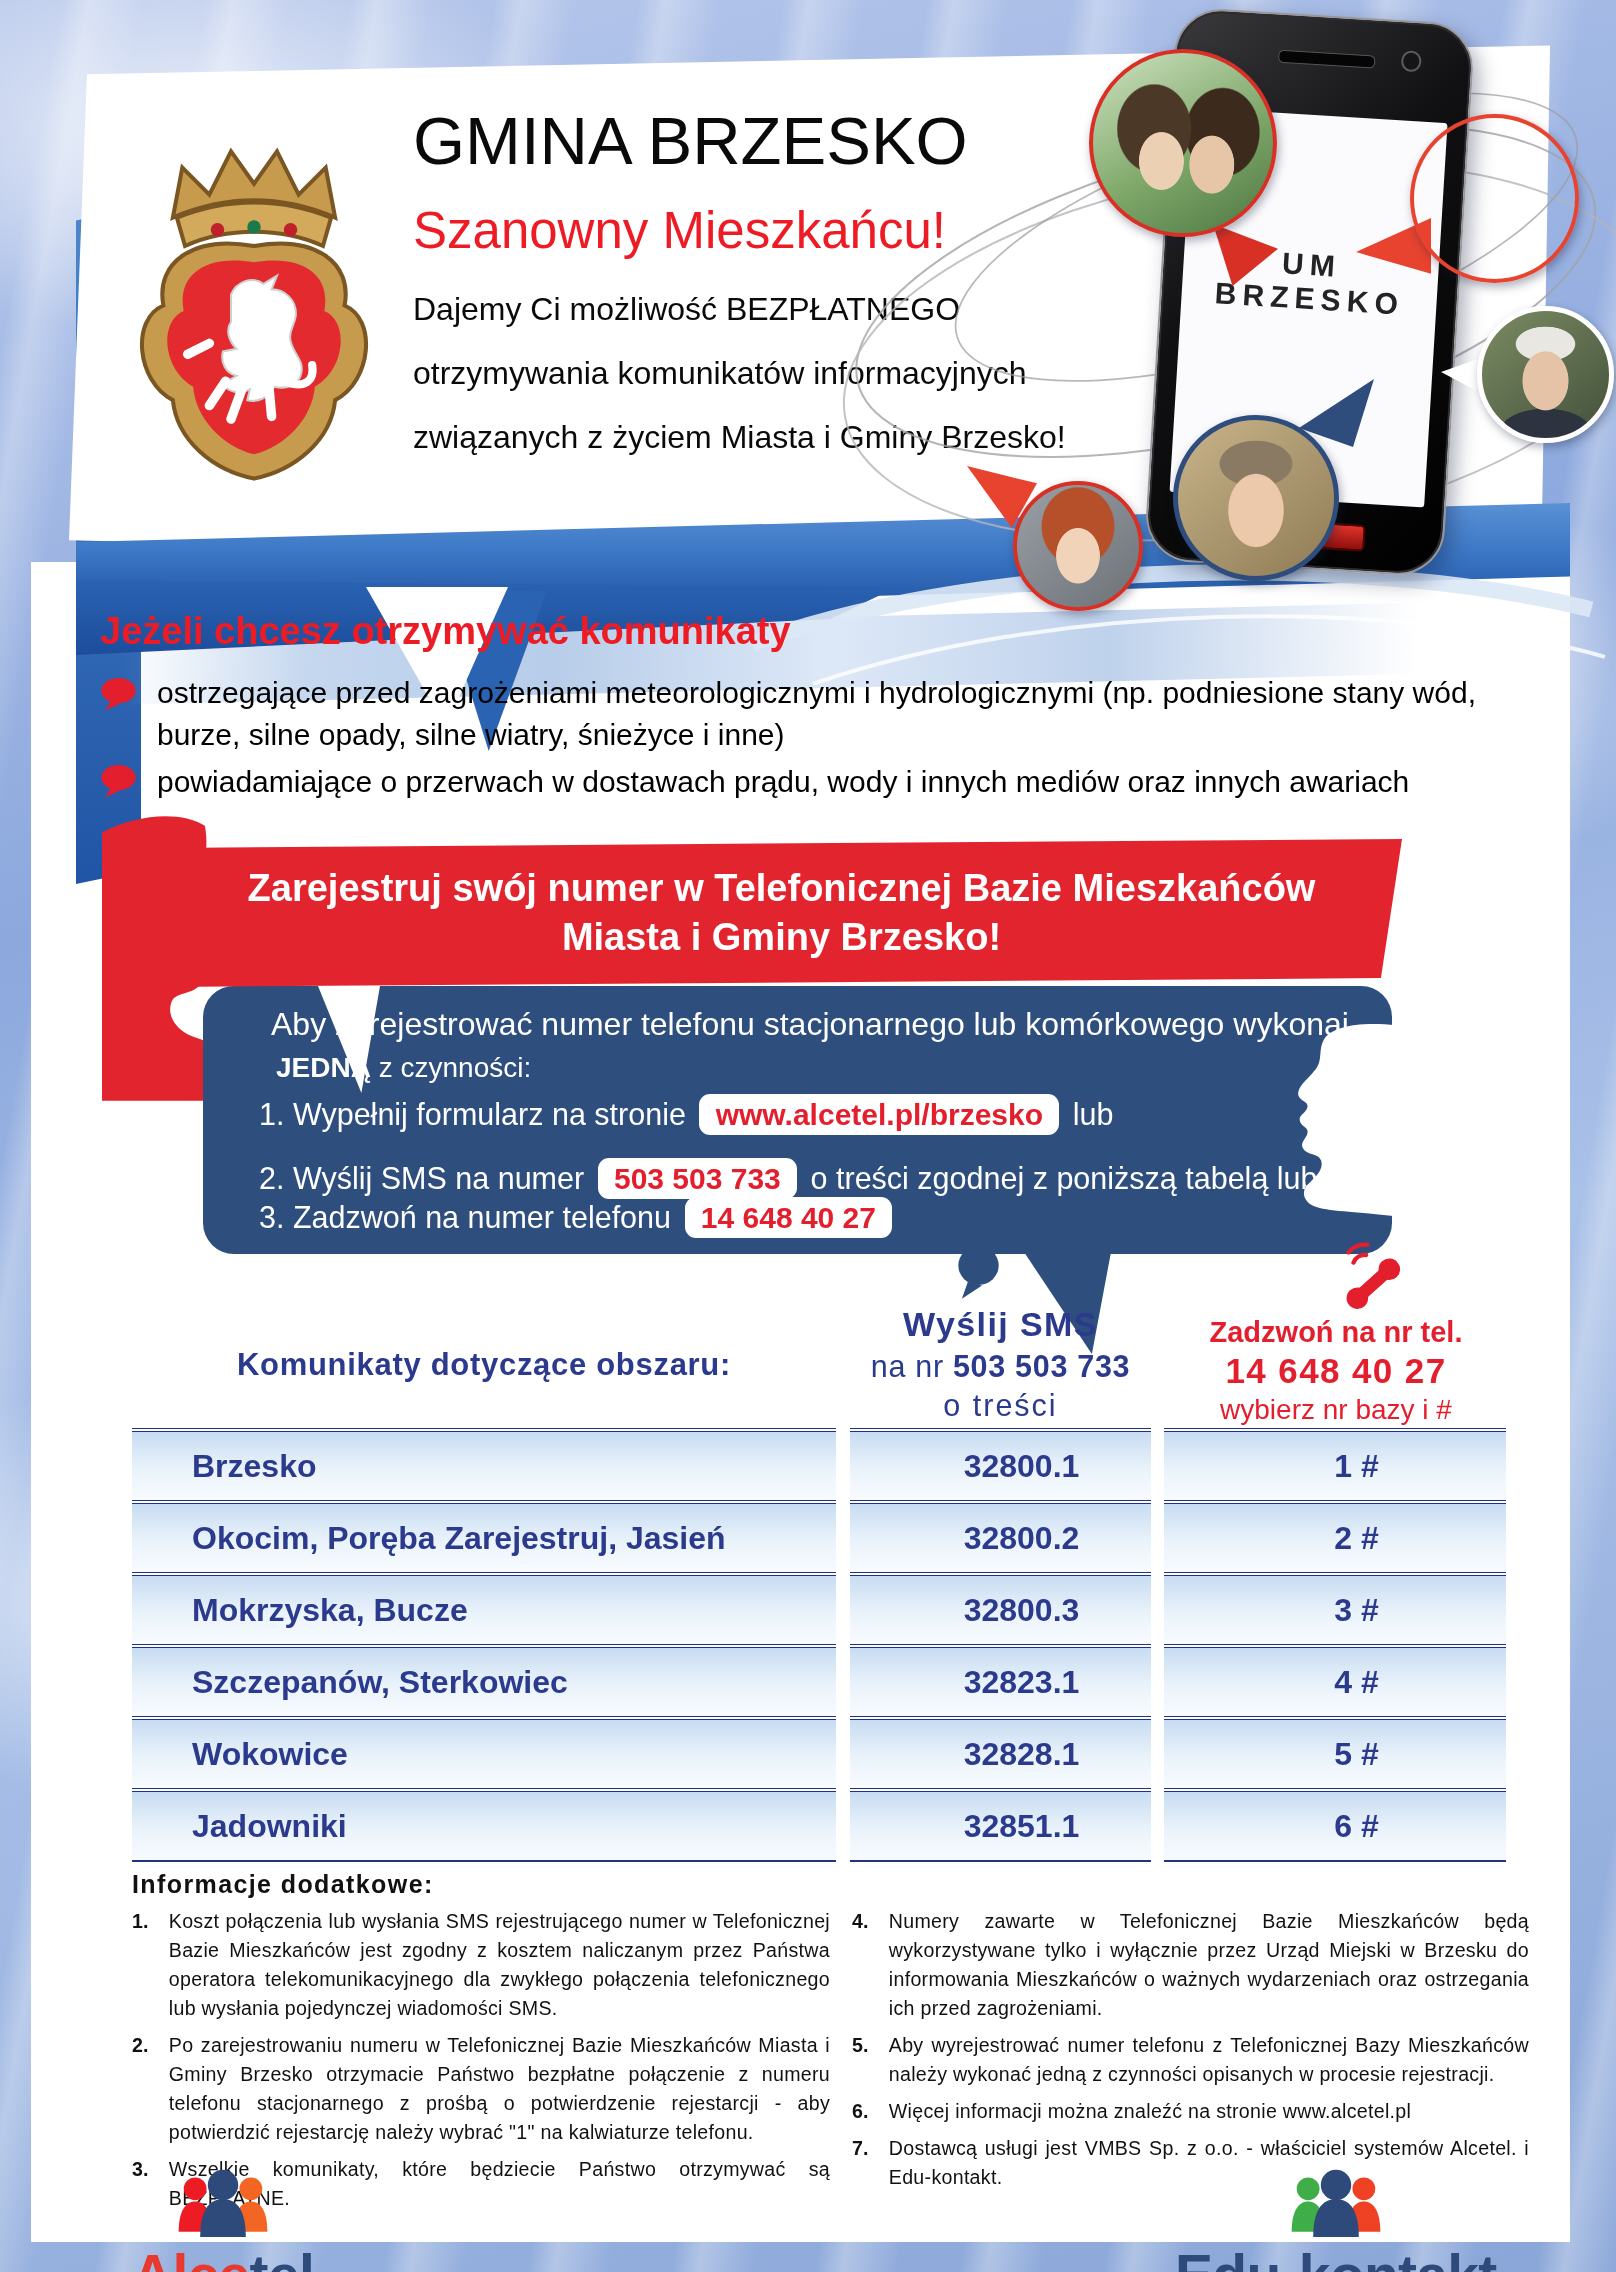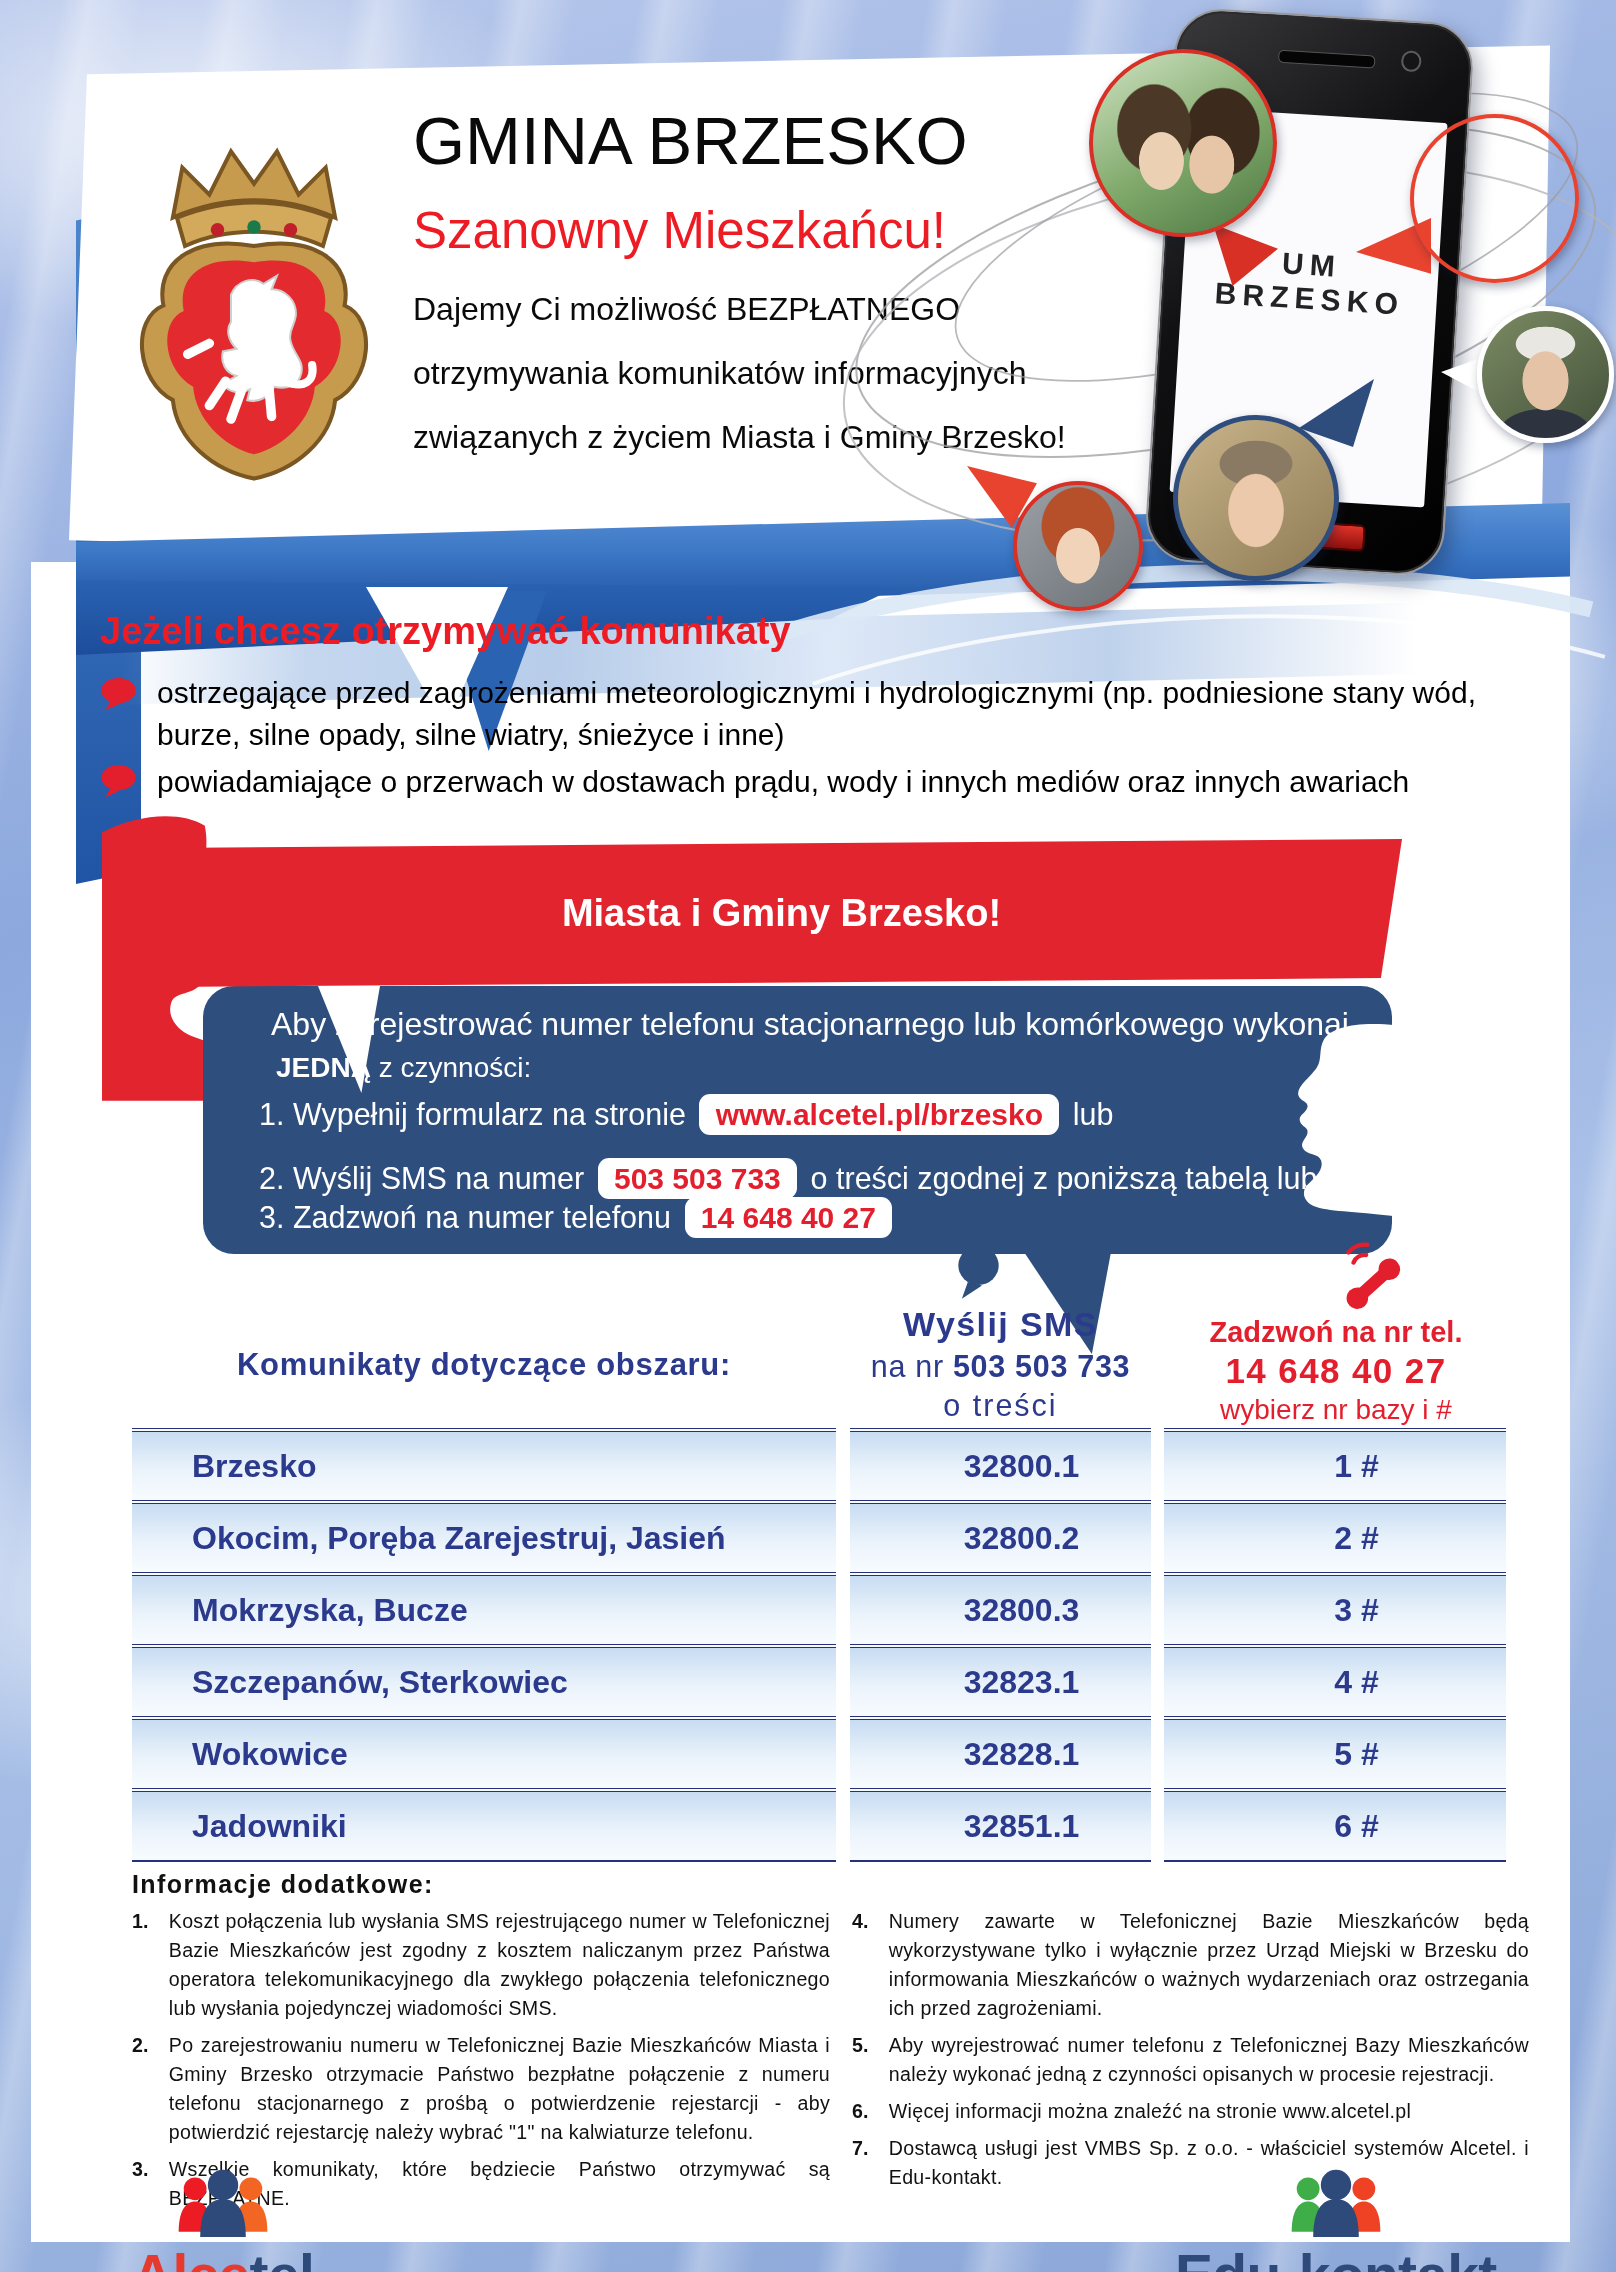--- a/index.html
+++ b/index.html
@@ -208,20 +208,21 @@
   <svg class="abs bullet-icon2" viewBox="0 0 56 52">
     <ellipse cx="28" cy="20" rx="26" ry="19" fill="#e31e2d"></ellipse>
       <path d="M16,36 L8,50 L30,40 Z" fill="#e31e2d"></path>
   </svg>
   <div class="abs bullet2">powiadamiające o przerwach w dostawach prądu, wody i innych mediów oraz innych awariach</div>
 
   <svg class="abs red-profile" viewBox="0 0 170 260">
     <path d="M0,20 C30,4 70,0 92,14 C96,34 90,44 94,58 C98,70 108,82 104,94 C100,100 90,98 88,104 C94,108 100,112 98,120 C96,128 86,128 86,134 C92,140 94,148 88,156 C80,166 66,162 62,172 C58,184 66,196 80,202 C102,210 122,216 138,230 L150,260 L0,260 Z" fill="#e2242f"></path>
   </svg>
   <div class="abs banner">
+    <div class="banner-l">Zarejestruj swój numer w Telefonicznej Bazie Mieszkańców</div>
     <div class="banner-l">Miasta i Gminy Brzesko!</div>
   </div>
 
   <div class="abs bluebox">
     <div class="abs bb-intro">Aby zarejestrować numer telefonu stacjonarnego lub komórkowego wykonaj</div>
     <div class="abs bb-jedna"><b>JEDNĄ</b><span> z czynności:</span></div>
     <div class="abs bb-step bb-s1">
       <span>1. Wypełnij formularz na stronie</span>
       <span class="pill">www.alcetel.pl/brzesko</span>
       <span>lub</span>

